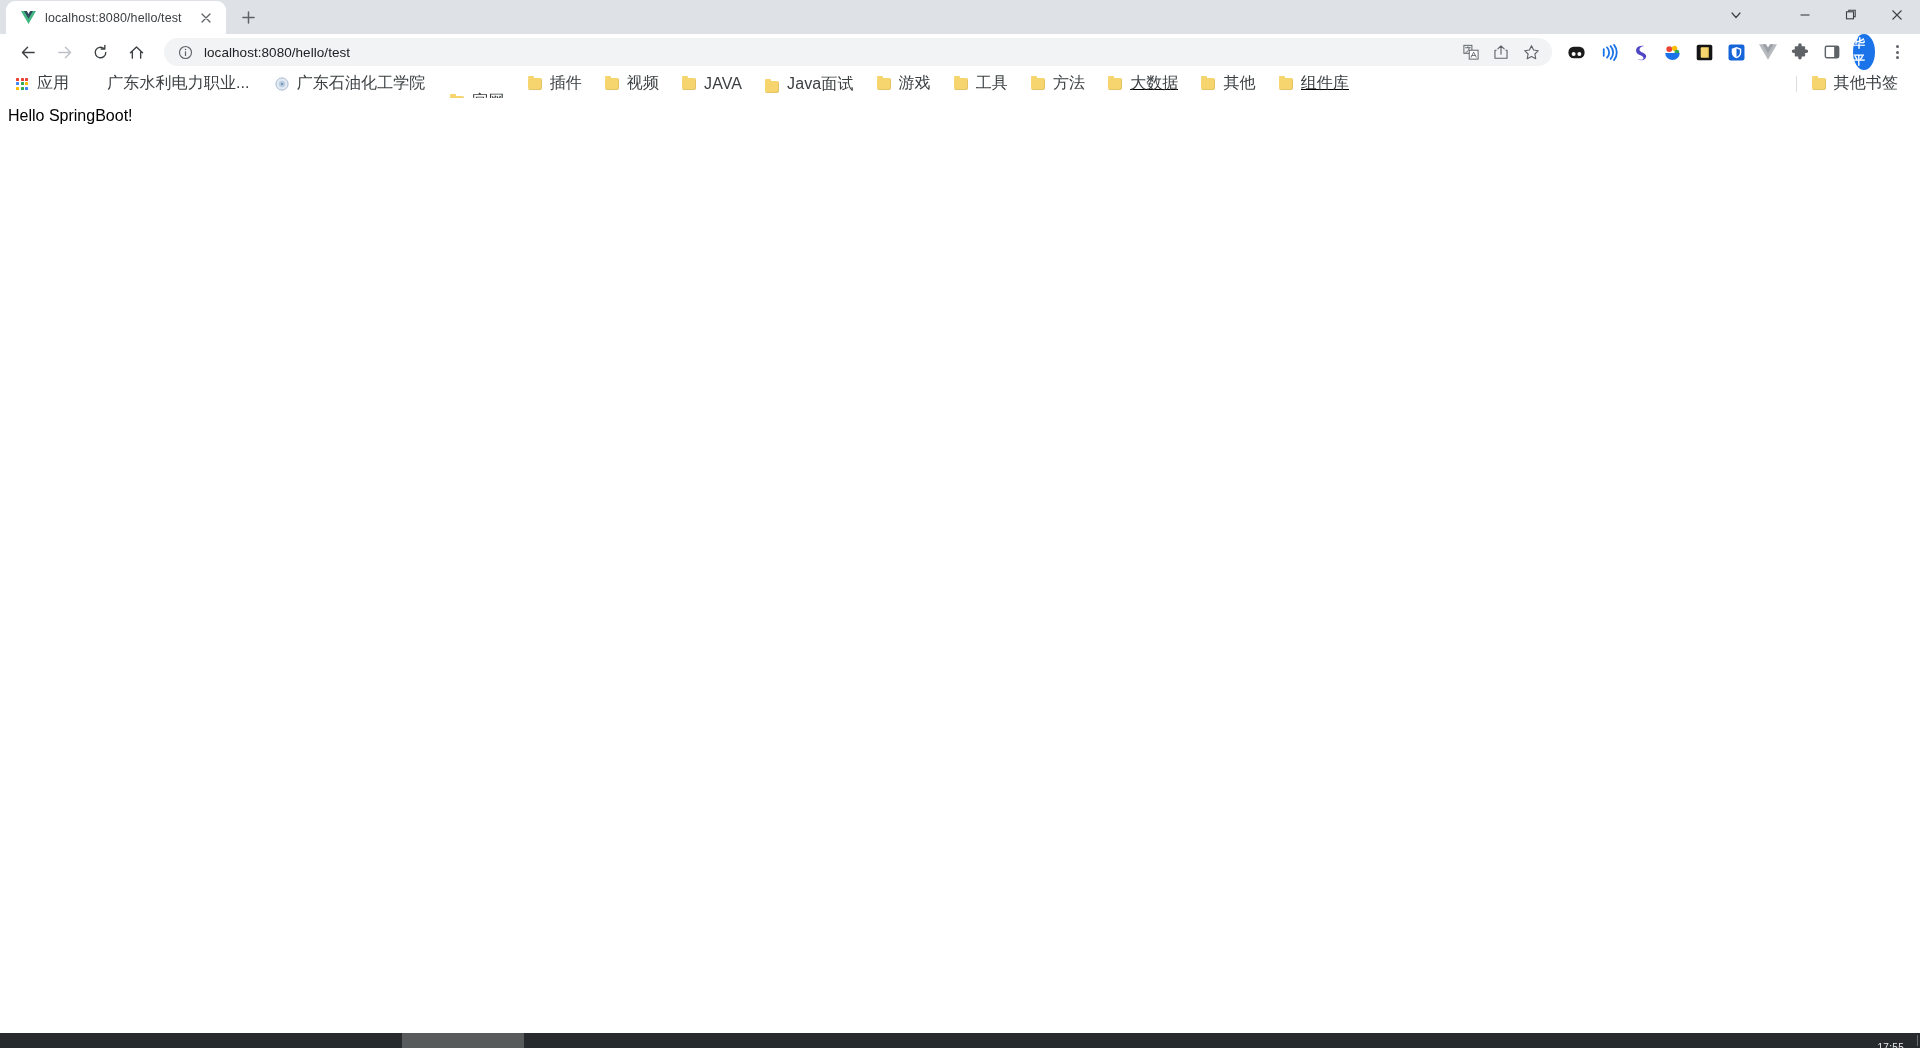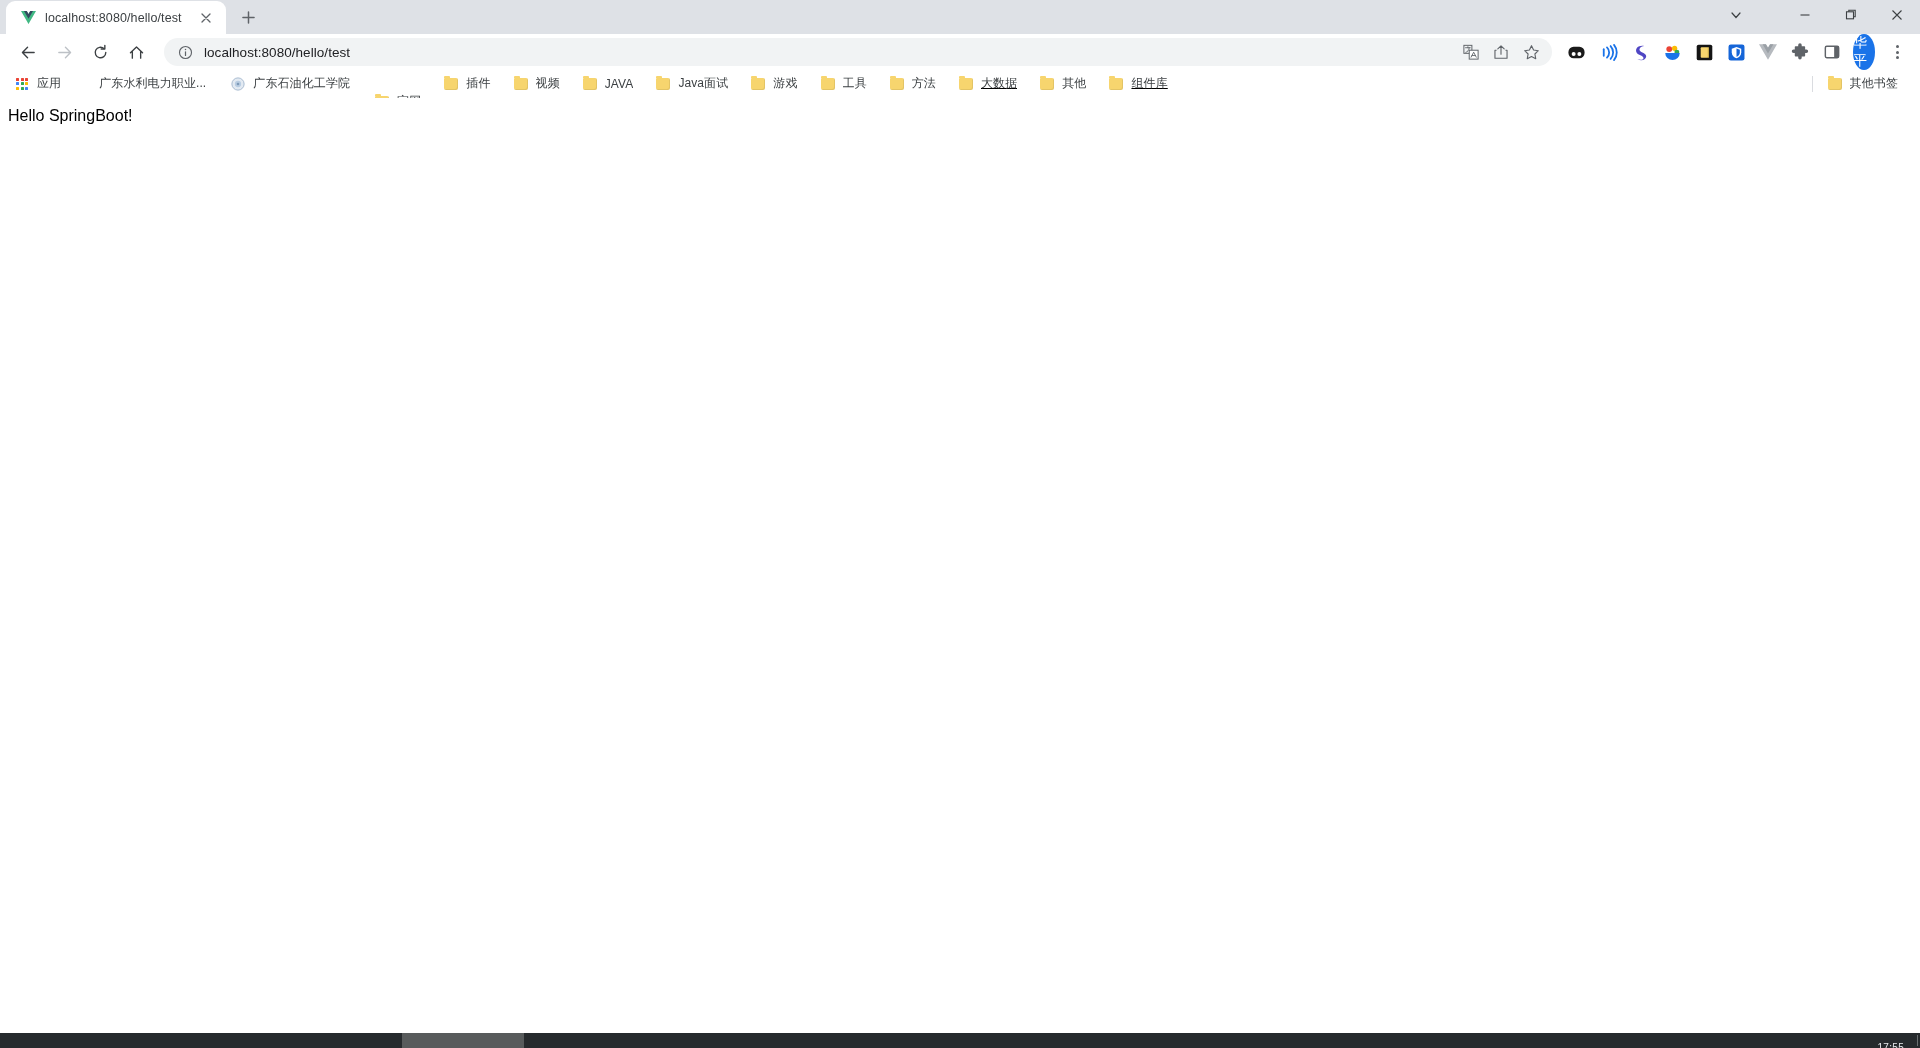--- a/index.html
+++ b/index.html
@@ -188,26 +188,27 @@
     border-radius: 50%;
     flex: none;
   }
 
   .avatar {
     width: 22px;
     height: 36px;
     border-radius: 50%;
     background: #1a73e8;
     color: #ffffff;
-    font-size: 14px;
+    font-size: 12px;
     display: flex;
     align-items: center;
     justify-content: center;
     letter-spacing: -0.5px;
     flex: none;
+    font-weight: bold;
   }
 
   .menu-dots {
     width: 26px;
     height: 28px;
     display: flex;
     flex-direction: column;
     align-items: center;
     justify-content: center;
     gap: 2.5px;
@@ -239,21 +240,21 @@
     display: flex;
     align-items: center;
     height: 22px;
     padding: 0 8px;
     border-radius: 4px;
     flex: none;
     max-width: 160px;
   }
 
   .bm-label {
-    font-size: 12px;
+    font-size: 16px;
     color: #3c4043;
     white-space: nowrap;
     overflow: hidden;
     text-overflow: ellipsis;
     letter-spacing: 0.1px;
   }
 
   .bm-ico {
     width: 16px;
     height: 16px;
@@ -599,21 +600,21 @@
           <span class="folder-ico"></span>
         </span>
       <span class="bm-label">视频</span>
     </div>
     <div class="bm-item" style="margin-left:6px;text-align:right;">
       <span class="bm-ico">
           <span class="folder-ico"></span>
         </span>
       <span class="bm-label">JAVA</span>
     </div>
-    <div class="bm-item" style="margin-left:6px;">
+    <div class="bm-item" style="margin-left:6px;align-items:flex-end;">
       <span class="bm-ico">
           <span class="folder-ico"></span>
         </span>
       <span class="bm-label">Java面试</span>
     </div>
     <div class="bm-item" style="margin-left:6px;">
       <span class="bm-ico">
           <span class="folder-ico"></span>
         </span>
       <span class="bm-label">游戏</span>

